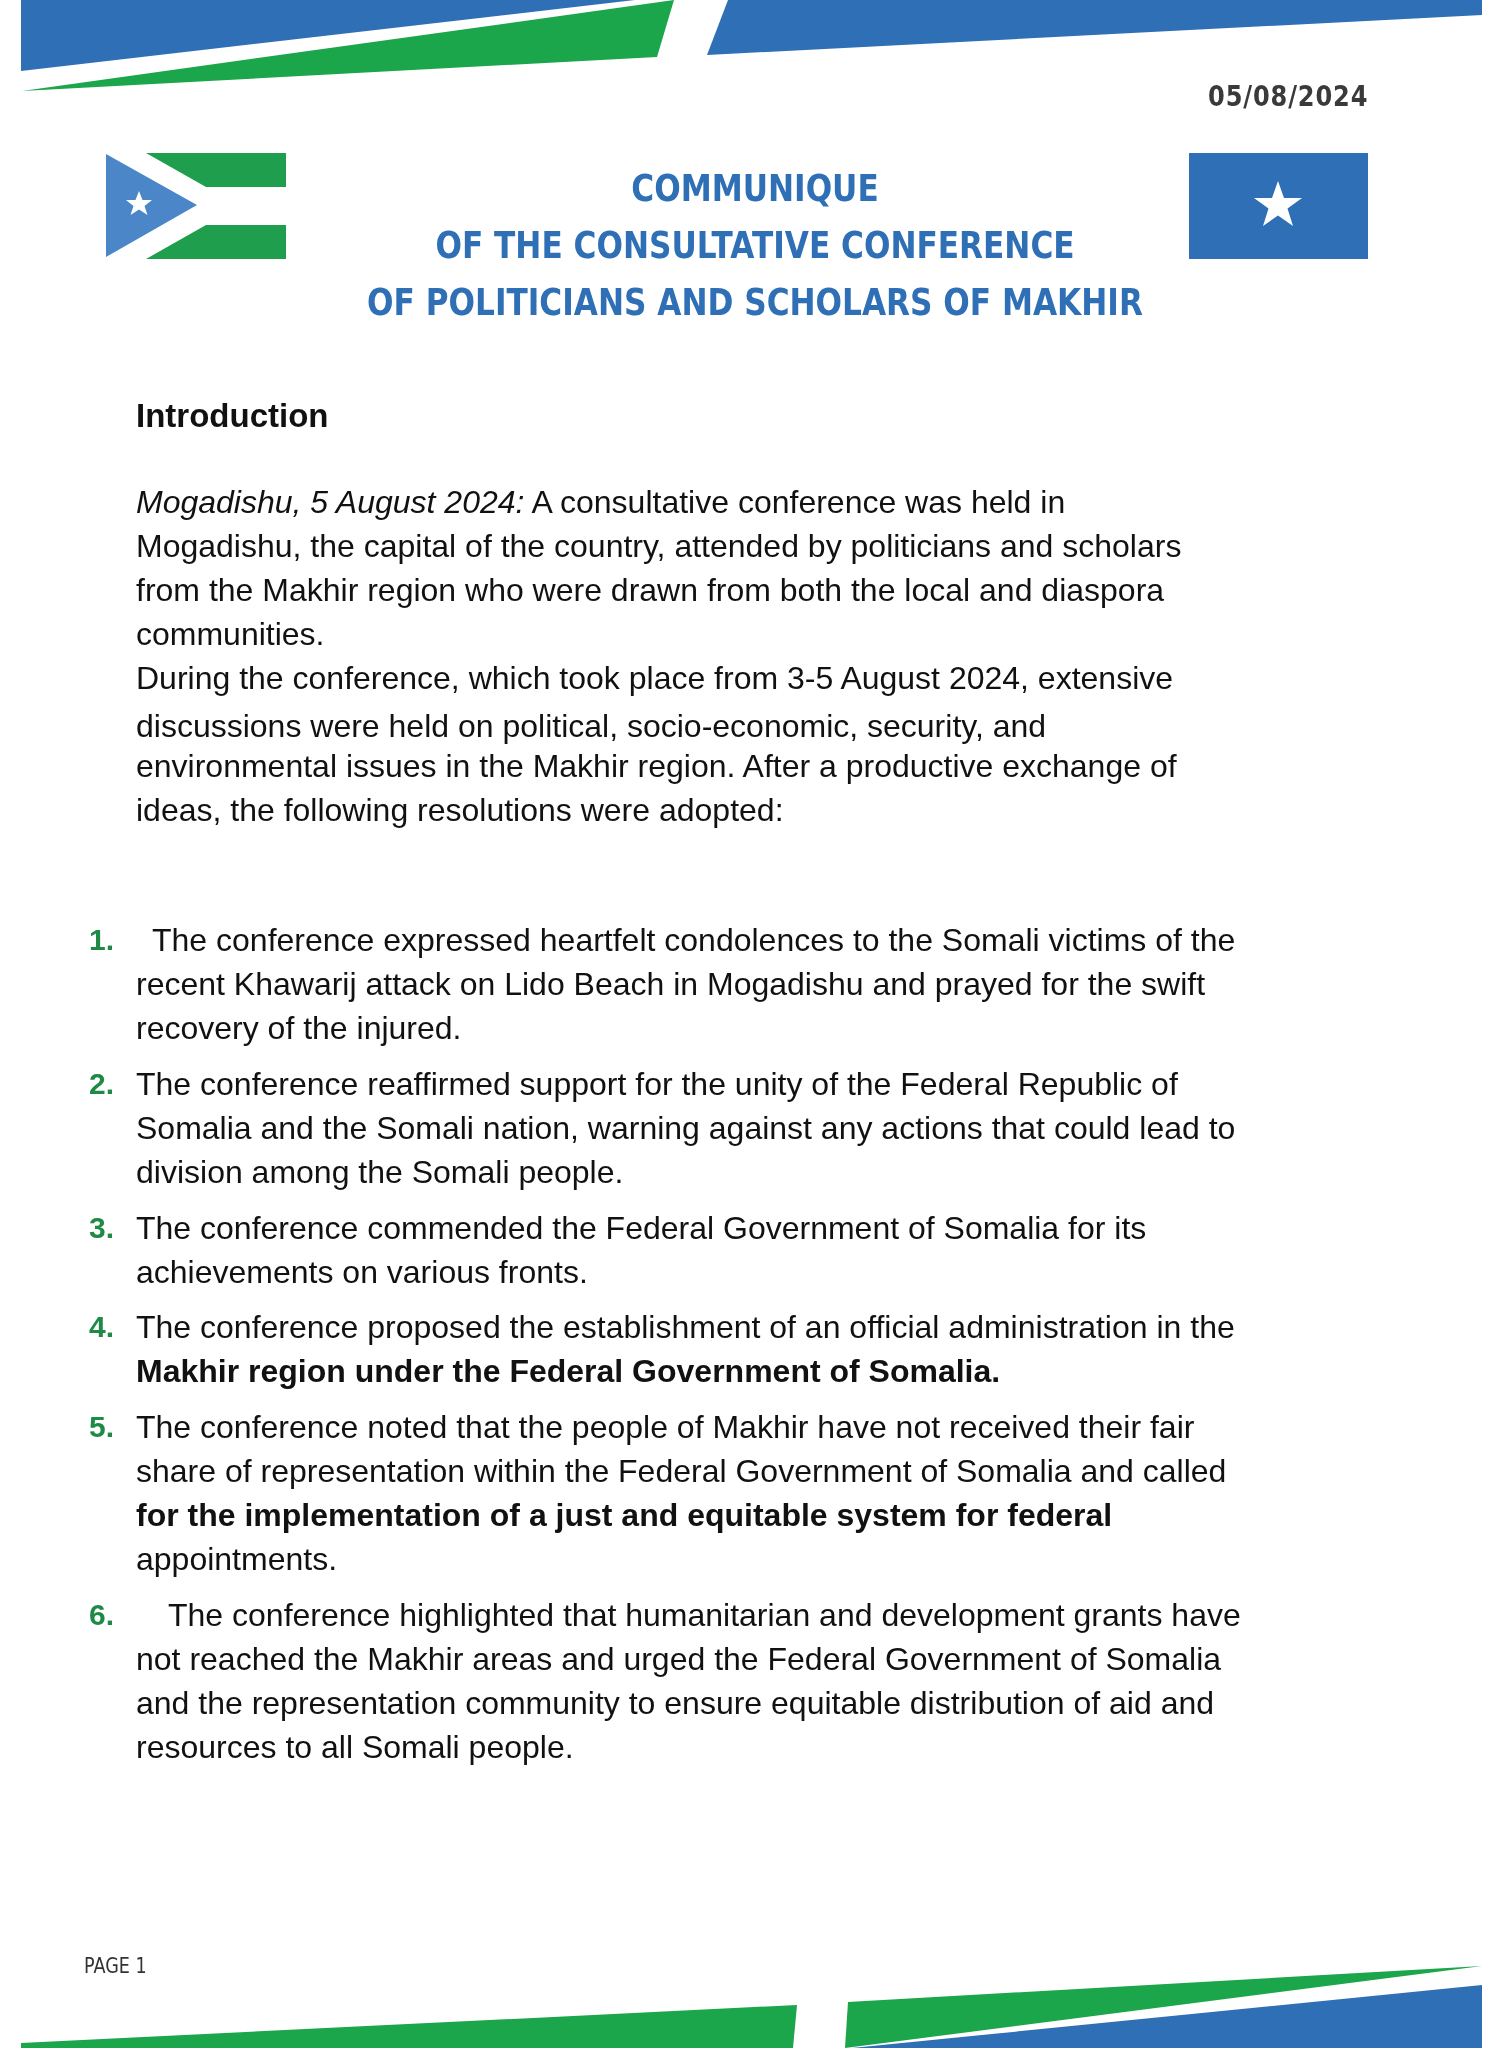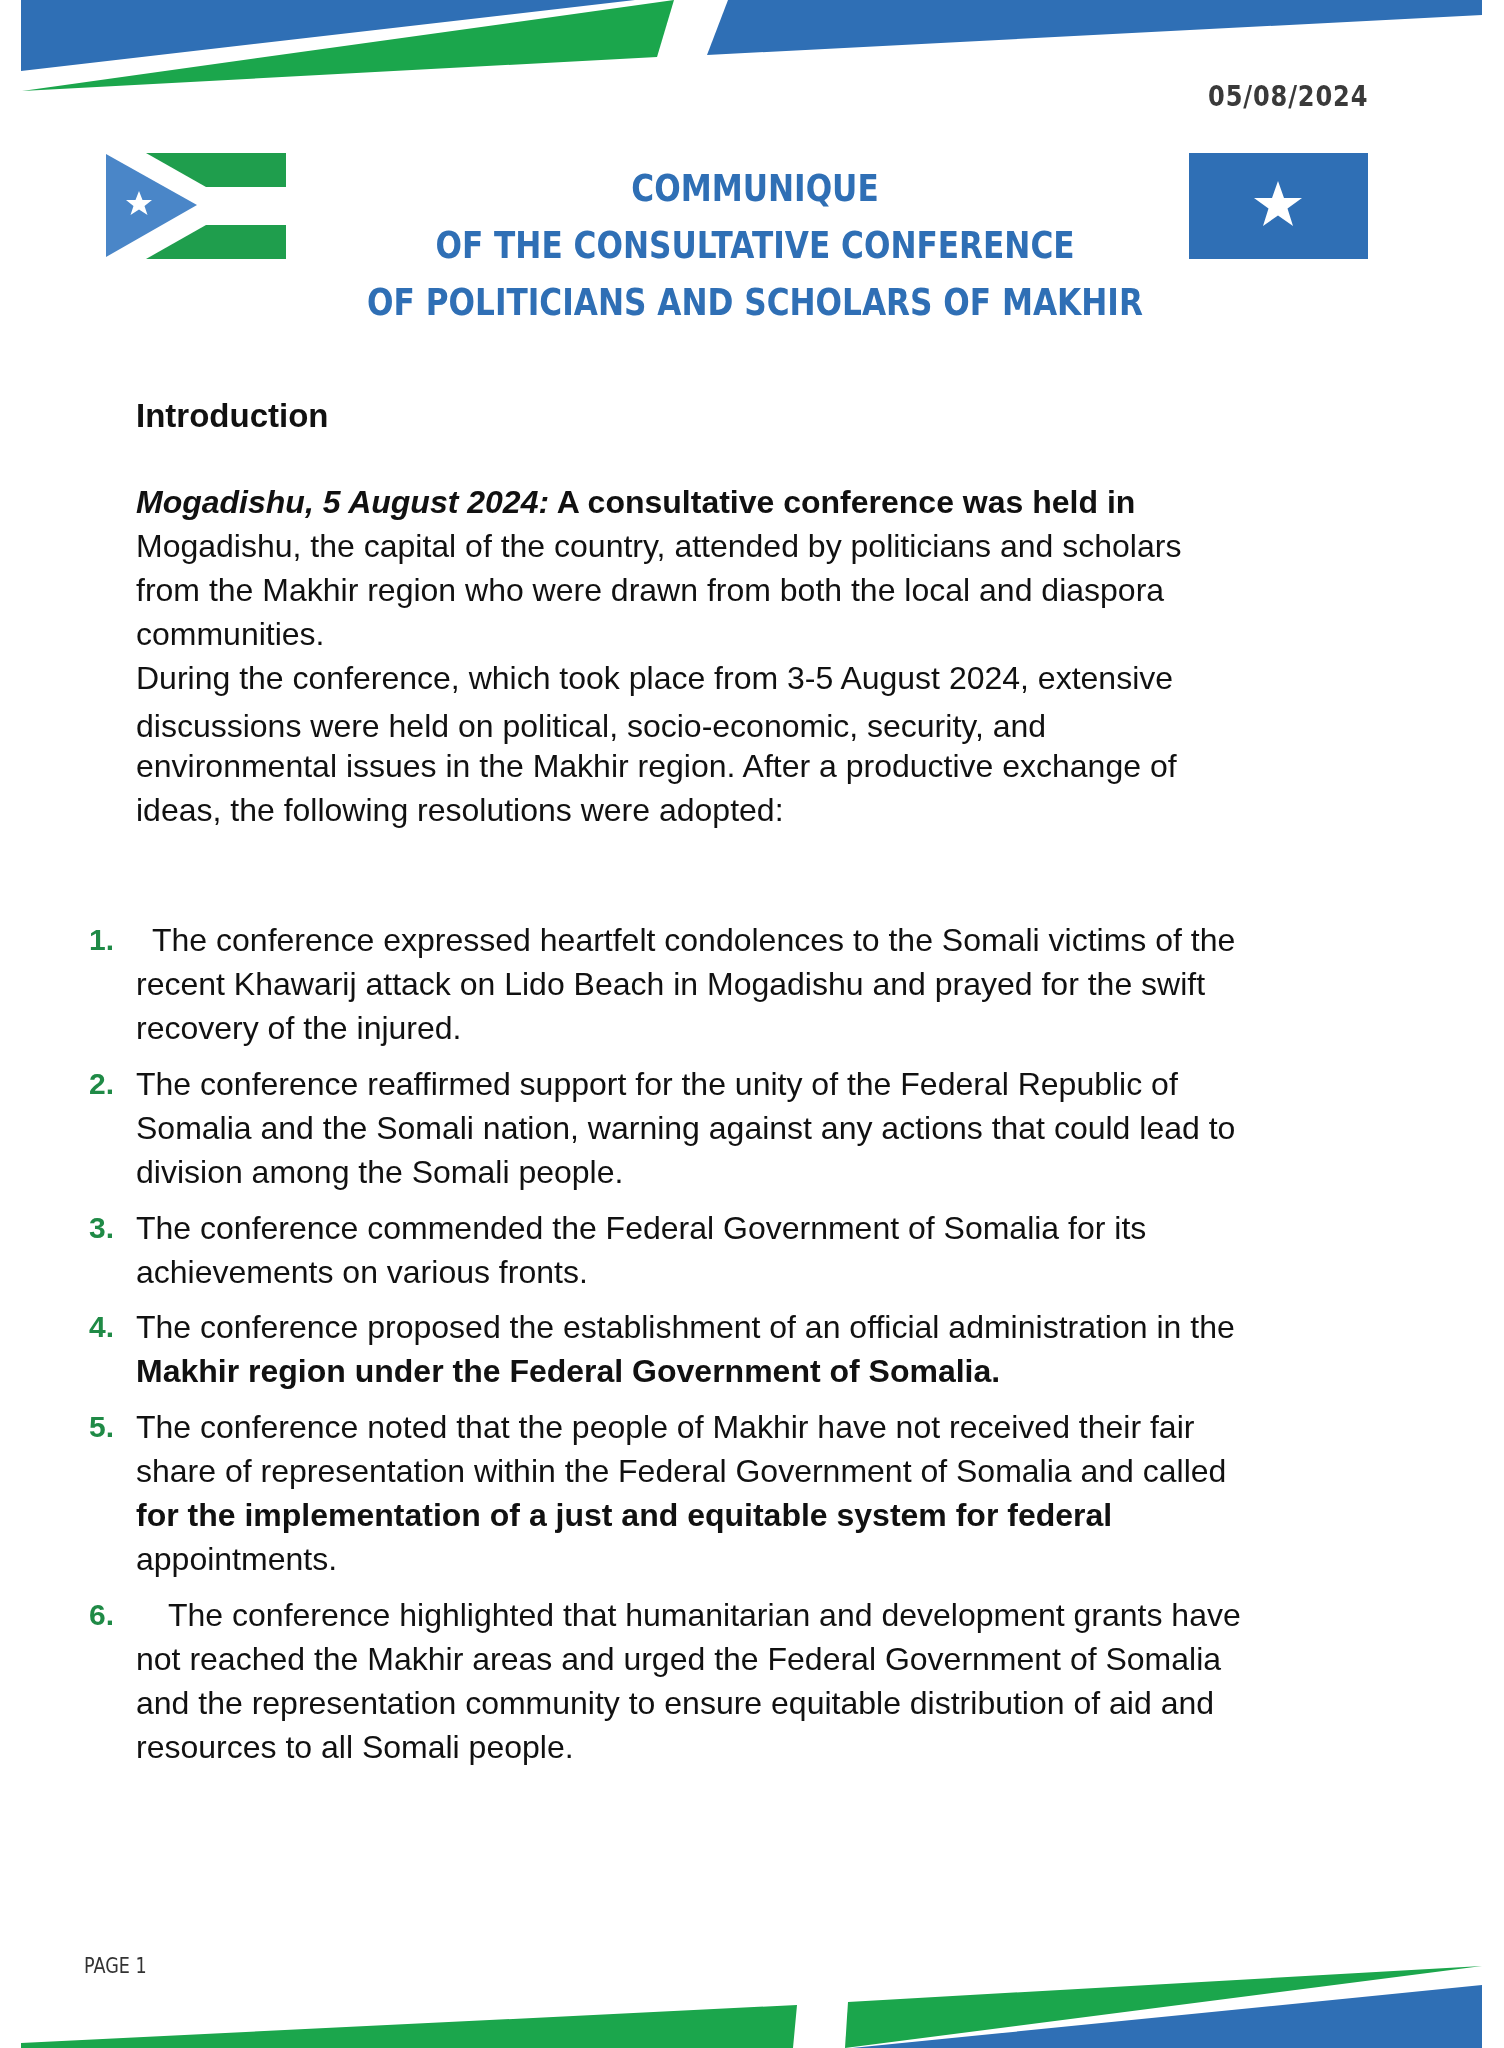--- a/index.html
+++ b/index.html
@@ -44,21 +44,21 @@
   <div>OF POLITICIANS AND SCHOLARS OF MAKHIR</div>
 </div>
 
 <svg id="somalia-flag" class="flag" viewBox="0 0 179 106">
   <rect x="0" y="0" width="179" height="106" fill="#2f6fb5"></rect>
   <polygon points="89,28 95,45 113,45 98.5,55.5 104,73 89,62.5 74,73 79.5,55.5 65,45 83,45" fill="#ffffff"></polygon>
 </svg>
 
 <div class="heading">Introduction</div>
 
-<div class="line" style="top:484px;font-weight:bold;"><em>Mogadishu, 5 August 2024:</em><span> A consultative conference was held in</span></div>
+<div class="line" style="top:484px;"><em>Mogadishu, 5 August 2024:</em><span> A consultative conference was held in</span></div>
 <div class="line" style="top:528px;">Mogadishu, the capital of the country, attended by politicians and scholars</div>
 <div class="line" style="top:572px;">from the Makhir region who were drawn from both the local and diaspora</div>
 <div class="line" style="top:616px;">communities.</div>
 <div class="line" style="top:660px;">During the conference, which took place from 3-5 August 2024, extensive</div>
 <div class="line" style="top:708px;">discussions were held on political, socio-economic, security, and</div>
 <div class="line" style="top:748px;">environmental issues in the Makhir region. After a productive exchange of</div>
 <div class="line" style="top:792px;">ideas, the following resolutions were adopted:</div>
 
 <div>
   <div class="num" style="top:923px;">1.</div>

